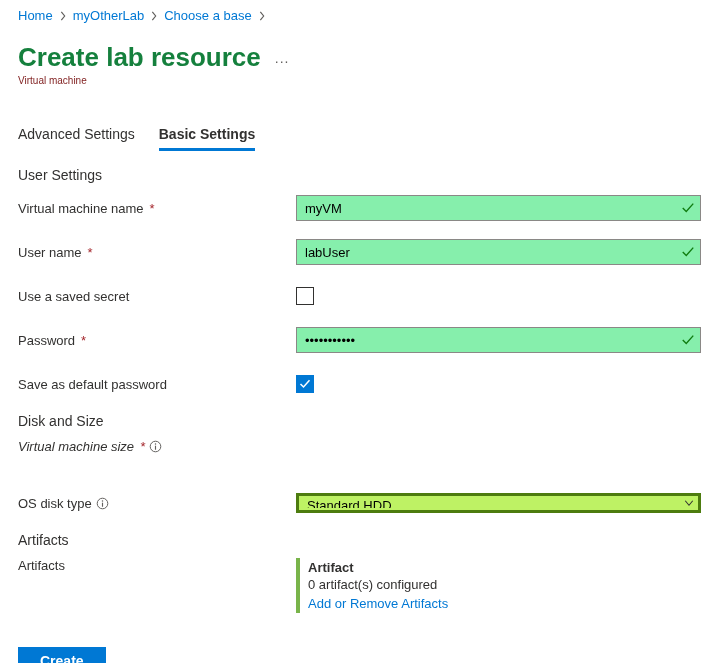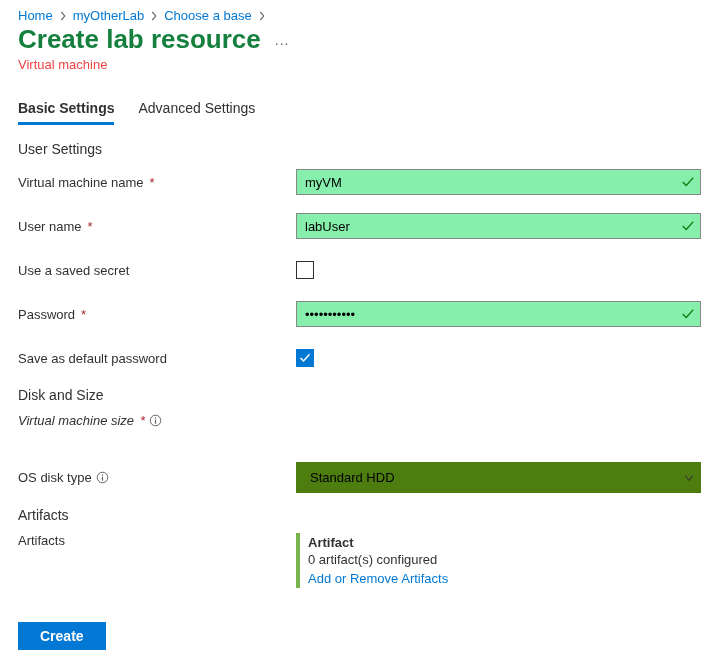--- a/index.html
+++ b/index.html
@@ -4,27 +4,27 @@
   <style>
     * { box-sizing: border-box; margin: 0; padding: 0; }
     body {
       font-family: "Segoe UI", -apple-system, sans-serif;
       font-size: 13px;
       color: #323130;
       background: #fff;
       padding: 8px 18px 18px 18px;
       width: 719px;
     }
-    .breadcrumb { display: flex; align-items: center; gap: 6px; margin-bottom: 1px; font-size: 13px; }
+    .breadcrumb { display: flex; align-items: center; gap: 6px; margin-bottom: 19px; font-size: 13px; }
     .breadcrumb a { color: #0078d4; text-decoration: none; cursor: pointer; }
     .breadcrumb .chev { color: #605e5c; display: inline-flex; }
     h1.page-title { font-size: 26px; font-weight: 600; color: #15803d; display: inline-block; }
     .title-row { display: flex; align-items: center; gap: 14px; margin-bottom: 2px;}
     .ellipsis { color: #605e5c; font-size: 14px; cursor: pointer; letter-spacing: 1px;}
-    .subtitle { color: #ef4444; font-size: 13px; margin-bottom: 28px; }
+    .subtitle { color: #7f1d1d; font-size: 10px; margin-bottom: 40px; }
     .tabs { display: flex; gap: 24px; border-bottom: none; margin-bottom: 16px; }
     .tab { padding-bottom: 6px; font-size: 14px; color: #323130; cursor: pointer; border-bottom: 2px solid transparent; }
     .tab.active { font-weight: 600; border-bottom: 3px solid #0078d4; }
     .section-heading { font-size: 14px; color: #323130; margin-top: 10px; margin-bottom: 10px; }
     .form-row { display: flex; align-items: center; min-height: 30px; margin-bottom: 14px; }
     .form-row .label-col { width: 278px; display: flex; align-items: center; gap: 4px; font-size: 13px; color: #323130;}
     .form-row .value-col { flex: 1; display: flex; }
     .required { color: #a4262c; margin-left: 2px; }
     .info-icon { display: inline-flex; color: #605e5c; cursor: pointer; }
     input[type=text], input[type=password] {
@@ -36,23 +36,23 @@
     .input-wrap { position: relative; width: 100%; }
     .input-wrap .check { position: absolute; right: 6px; top: 50%; transform: translateY(-50%); color: #107c10; display:flex;}
     .focused { border-color: #663399; background: #e9eff8; }
     .checkbox { width: 18px; height: 18px; border: 1px solid #323130; background: #fff; display:inline-flex; align-items:center; justify-content:center; cursor:pointer;}
     .checkbox.checked { background: #0078d4; border-color: #0078d4; color:#fff; }
     .card { border-left: 4px solid #79b44a; padding: 2px 0 2px 8px; }
     .card .card-title { font-weight: 600; font-size: 13px; }
     .card .card-sub { font-size: 13px; color: #323130; margin-top: 2px;}
     .card .card-link { font-size: 13px; color: #0078d4; text-decoration: none; cursor:pointer; display:inline-block; margin-top: 4px;}
     select.dropdown {
-      width: 100%; height: 31px; padding: 2px 8px;
-      border: 6px solid #4d7c0f; font-size: 13px; font-family: inherit;
-      background: #4d7c0f; appearance: none; -webkit-appearance: none;
+      width: 100%; height: 20px; padding: 2px 8px;
+      border: 3px solid #4d7c0f; font-size: 13px; font-family: inherit;
+      background: #bef264; appearance: none; -webkit-appearance: none;
     }
     .select-wrap { position: relative; width: 100%; }
     .select-wrap .chev-down { position: absolute; right: 6px; top: 50%; transform: translateY(-50%); pointer-events: none; color:#323130; display:flex;}
     .create-btn {
       background: #0078d4; color: #fff; border: none;
       padding: 6px 22px; font-size: 14px; font-weight: 600;
       cursor: pointer; margin-top: 20px;
     }
   </style>
 </head>
@@ -84,22 +84,22 @@
 
 
 <div class="title-row">
   <h1 class="page-title">Create lab resource</h1>
   <span class="ellipsis">...</span>
 </div>
 <div class="subtitle">Virtual machine</div>
 
 
 <div class="tabs">
+  <div class="tab">Advanced Settings</div>
   <div class="tab active">Basic Settings</div>
-  <div class="tab">Advanced Settings</div>
 </div>
 
 
 <div class="section-heading">User Settings</div>
 
 <div class="form-row">
   <div class="label-col">
     <span>Virtual machine name</span>
     <span class="required">*</span>
   </div>

